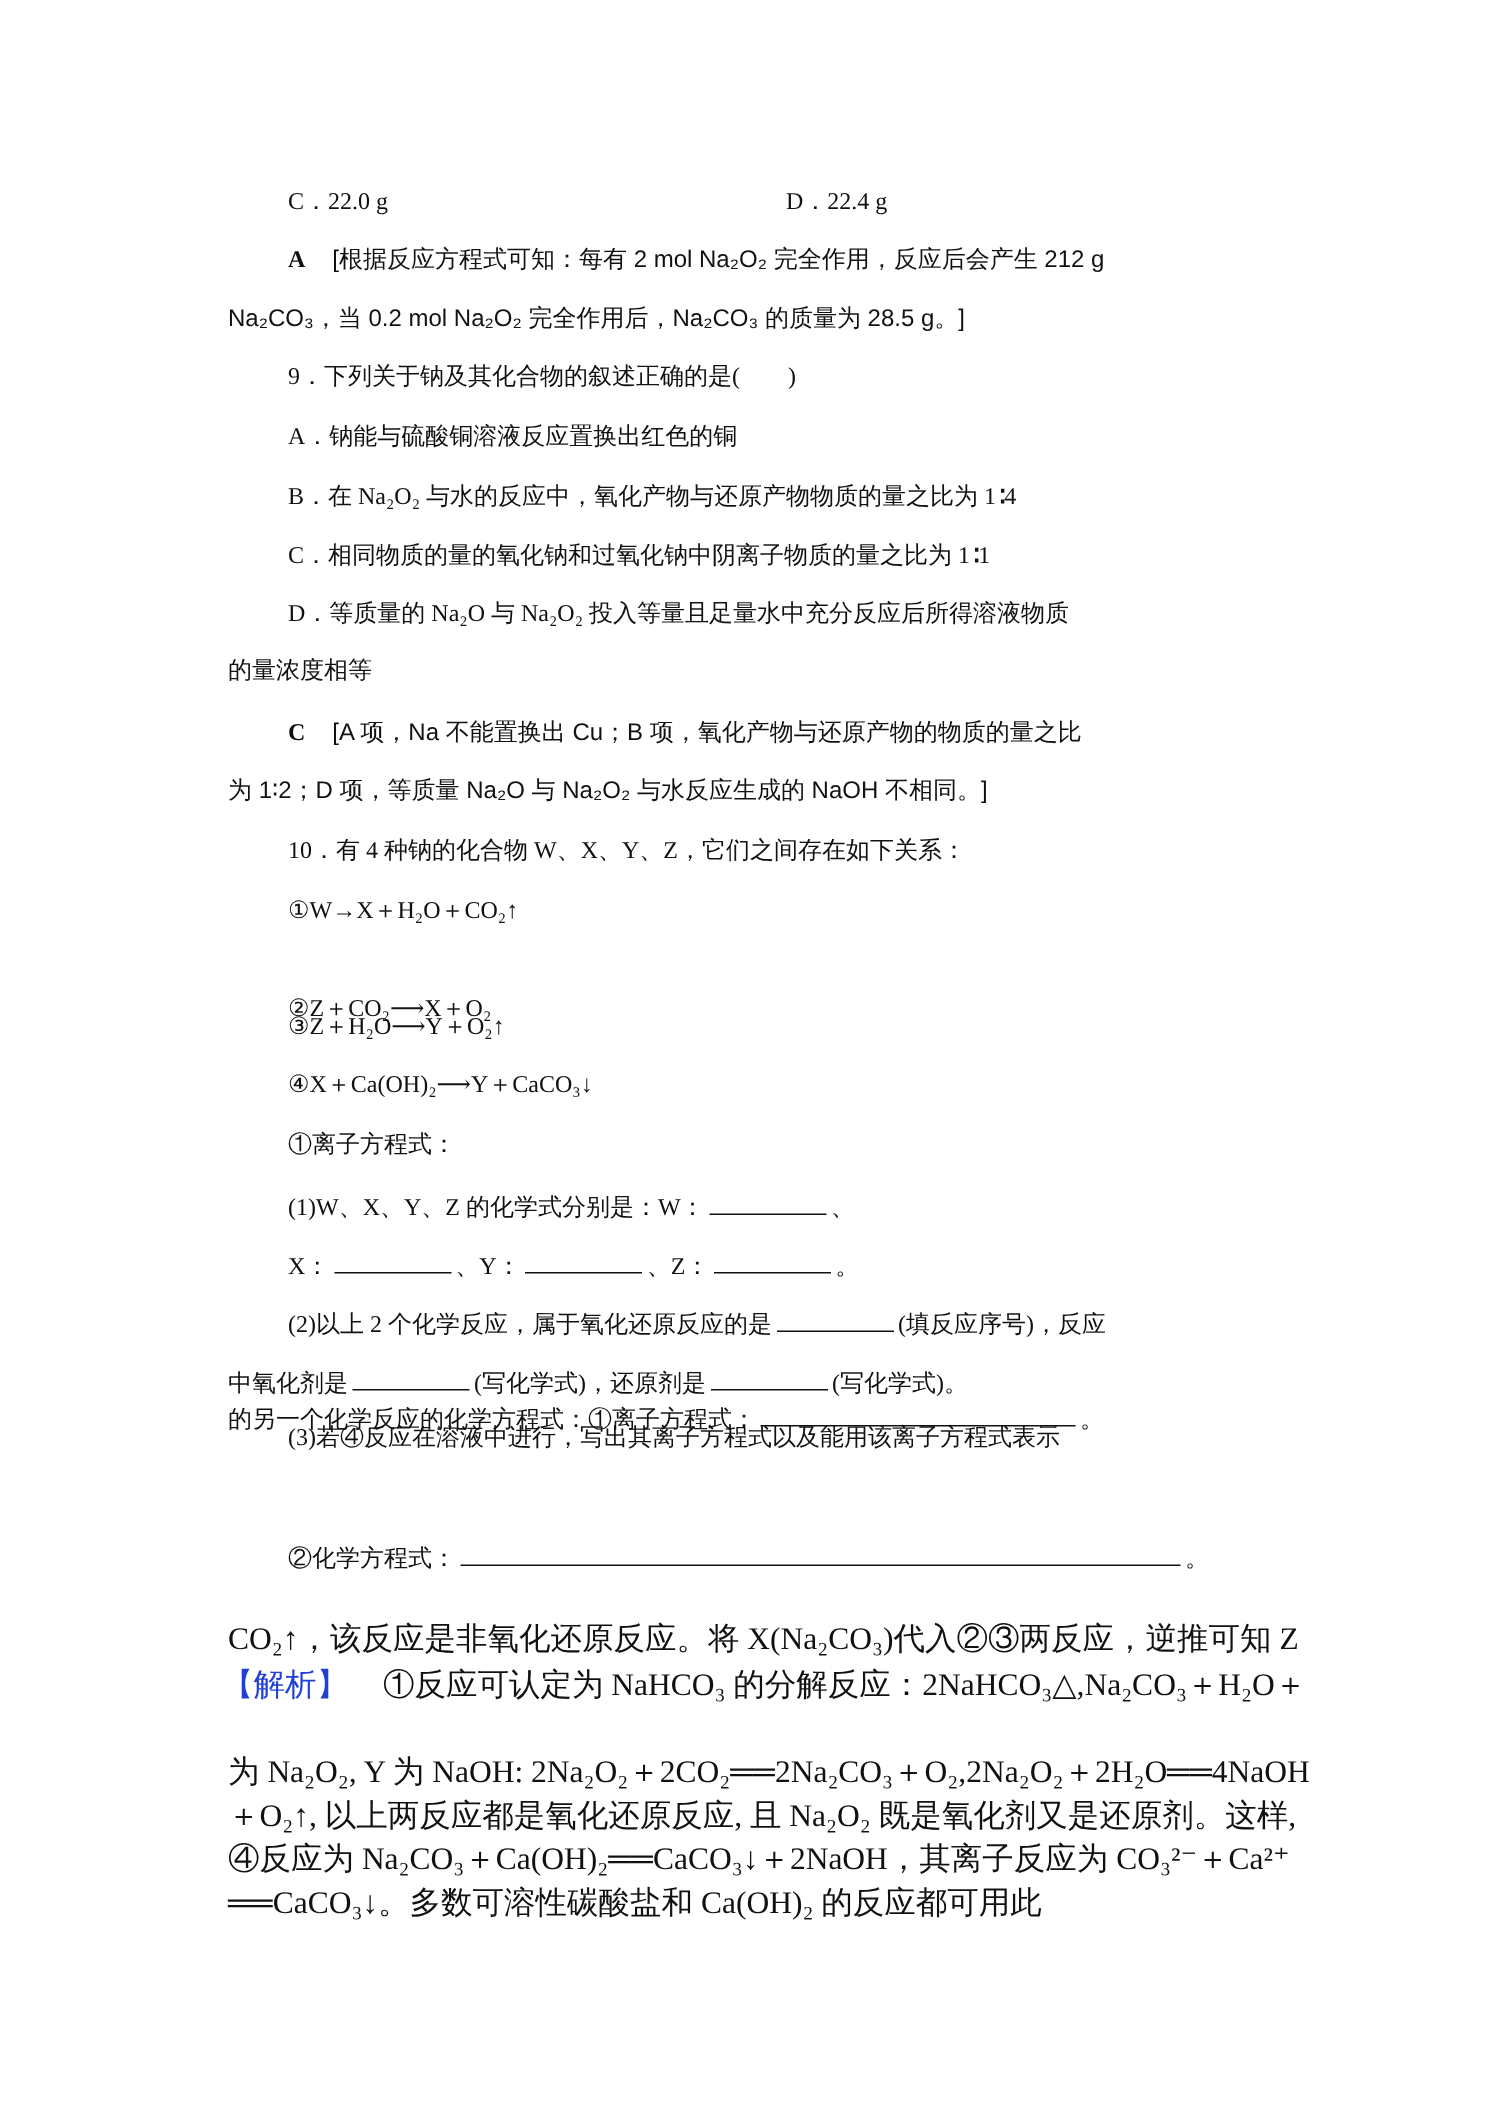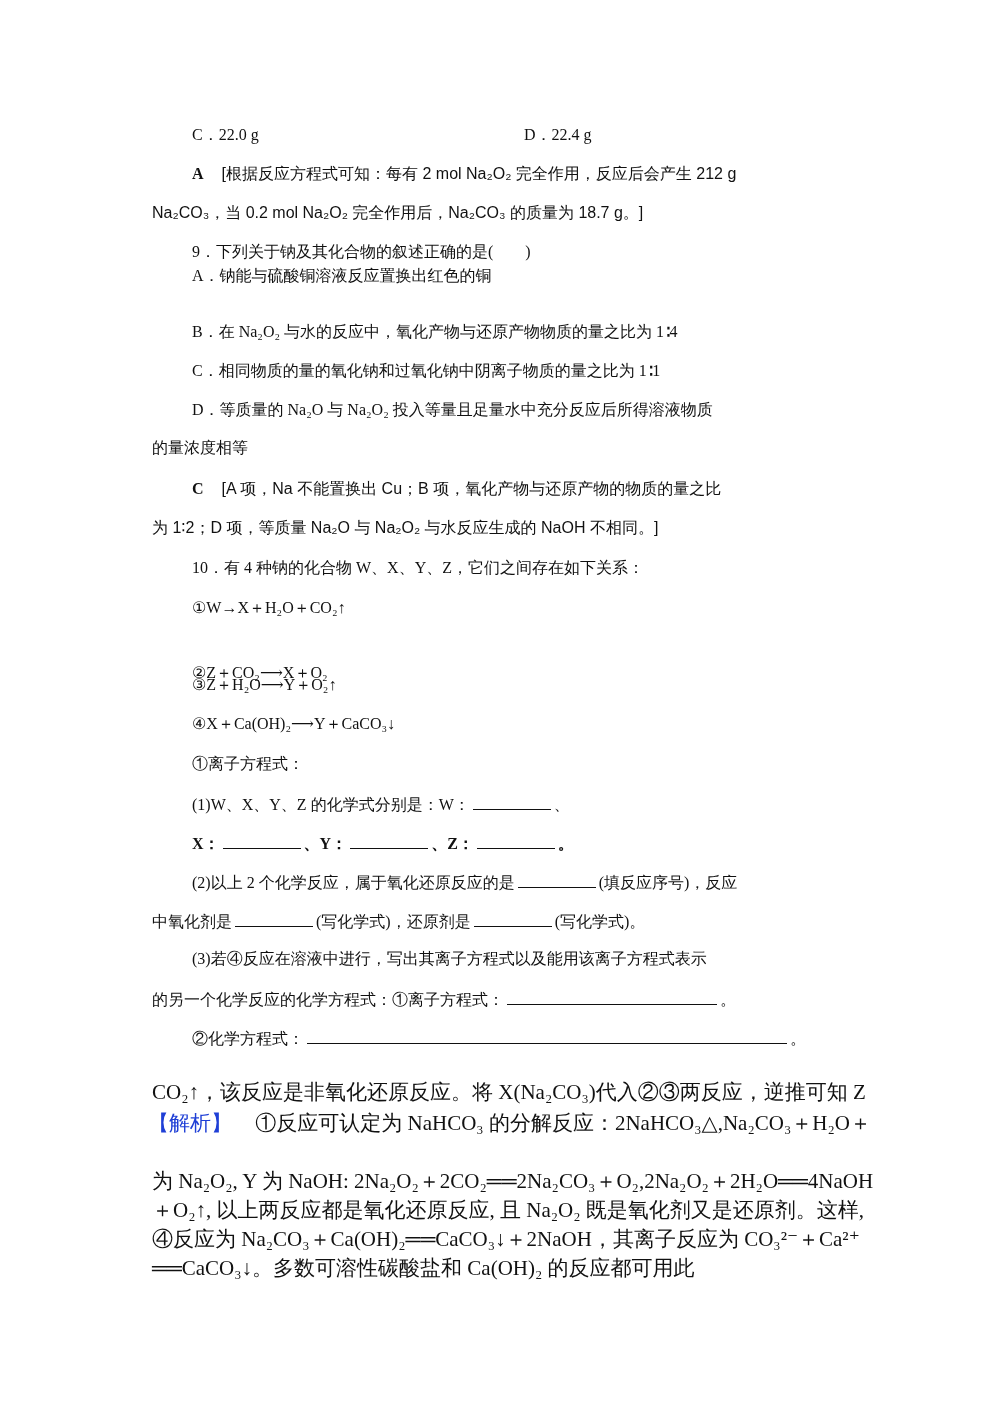--- a/index.html
+++ b/index.html
@@ -27,26 +27,26 @@
 <div>
   <div class="line" style="left:192px; top:123px;">C．22.0 g</div>
   <div class="line" style="left:488px; top:123px;margin-left:36px;">D．22.4 g</div>
 </div>
 
 <div>
   <div class="line" style="left:192px; top:162px;">
     <span class="bold">A</span>
     <span class="sans" style="margin-left:14px;">[根据反应方程式可知：每有 2 mol Na₂O₂ 完全作用，反应后会产生 212 g</span>
   </div>
-  <div class="line sans" style="left:152px; top:201px;">Na₂CO₃，当 0.2 mol Na₂O₂ 完全作用后，Na₂CO₃ 的质量为 18.7 g。]</div>
+  <div class="line sans" style="left:152px; top:201px;">Na₂CO₃，当 0.2 mol Na₂O₂ 完全作用后，Na₂CO₃ 的质量为 28.5 g。]</div>
 </div>
 
 <div>
   <div class="line" style="left:192px; top:240px;">9．下列关于钠及其化合物的叙述正确的是(　　)</div>
-  <div class="line" style="left:192px; top:264px;text-align:right;">A．钠能与硫酸铜溶液反应置换出红色的铜</div>
+  <div class="line" style="left:192px; top:280px;text-align:right;">A．钠能与硫酸铜溶液反应置换出红色的铜</div>
   <div class="line" style="left:192px; top:320px;">B．在 Na₂O₂ 与水的反应中，氧化产物与还原产物物质的量之比为 1∶4</div>
   <div class="line" style="left:192px; top:359px;">C．相同物质的量的氧化钠和过氧化钠中阴离子物质的量之比为 1∶1</div>
   <div class="line" style="left:192px; top:398px;">D．等质量的 Na₂O 与 Na₂O₂ 投入等量且足量水中充分反应后所得溶液物质</div>
   <div class="line" style="left:152px; top:436px;">的量浓度相等</div>
 </div>
 
 <div>
   <div class="line" style="left:192px; top:477px;">
     <span class="bold">C</span>
     <span class="sans" style="margin-left:14px;">[A 项，Na 不能置换出 Cu；B 项，氧化产物与还原产物的物质的量之比</span>
@@ -58,33 +58,33 @@
   <div class="line" style="left:192px; top:556px;">10．有 4 种钠的化合物 W、X、Y、Z，它们之间存在如下关系：</div>
   <div class="line" style="left:192px; top:596px;">①W→X＋H₂O＋CO₂↑</div>
   <div class="line" style="left:192px; top:634px;margin-top:27px;">②Z＋CO₂⟶X＋O₂</div>
   <div class="line" style="left:192px; top:673px;">③Z＋H₂O⟶Y＋O₂↑</div>
   <div class="line" style="left:192px; top:712px;">④X＋Ca(OH)₂⟶Y＋CaCO₃↓</div>
   <div class="line" style="left:192px; top:752px;">①离子方程式：</div>
 
   <div class="line" style="left:192px; top:791px;">
     <span>(1)W、X、Y、Z 的化学式分别是：W：</span><span class="blank" style="width:78px;"></span><span>、</span>
   </div>
-  <div class="line" style="left:192px; top:830px;font-weight:bold;">
+  <div class="line" style="left:192px; top:830px;">
     <span>X：</span><span class="blank" style="width:78px;"></span><span>、Y：</span><span class="blank" style="width:78px;"></span><span>、Z：</span><span class="blank" style="width:78px;"></span><span>。</span>
   </div>
 
   <div class="line" style="left:192px; top:869px;">
     <span>(2)以上 2 个化学反应，属于氧化还原反应的是</span><span class="blank" style="width:78px;"></span><span>(填反应序号)，反应</span>
   </div>
   <div class="line" style="left:152px; top:908px;">
     <span>中氧化剂是</span><span class="blank" style="width:78px;"></span><span>(写化学式)，还原剂是</span><span class="blank" style="width:78px;"></span><span>(写化学式)。</span>
   </div>
 
   <div class="line" style="left:192px; top:947px;">(3)若④反应在溶液中进行，写出其离子方程式以及能用该离子方程式表示</div>
-  <div class="line" style="left:152px; top:986px;text-align:center;">
+  <div class="line" style="left:152px; top:932px;text-align:center;">
     <span>的另一个化学反应的化学方程式：①离子方程式：</span><span class="blank" style="width:210px;"></span><span>。</span>
   </div>
   <div class="line" style="left:192px; top:1025px;">
     <span>②化学方程式：</span><span class="blank" style="width:480px;"></span><span>。</span>
   </div>
 </div>
 
 <div>
   <div class="line analysis" style="left:148px; top:1063px;">
     <span class="label-blue">【解析】</span>

